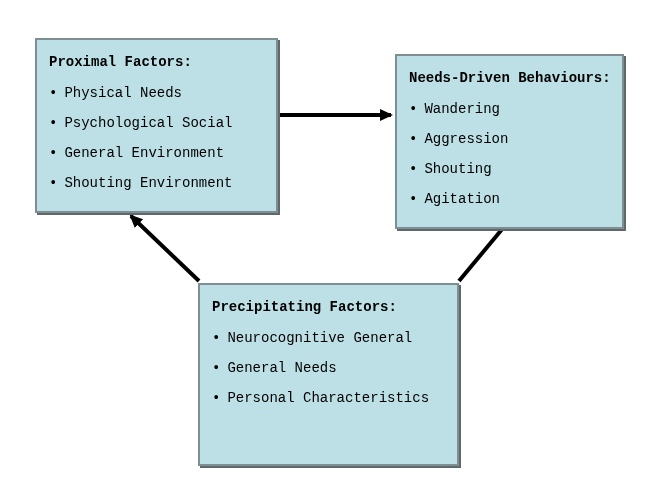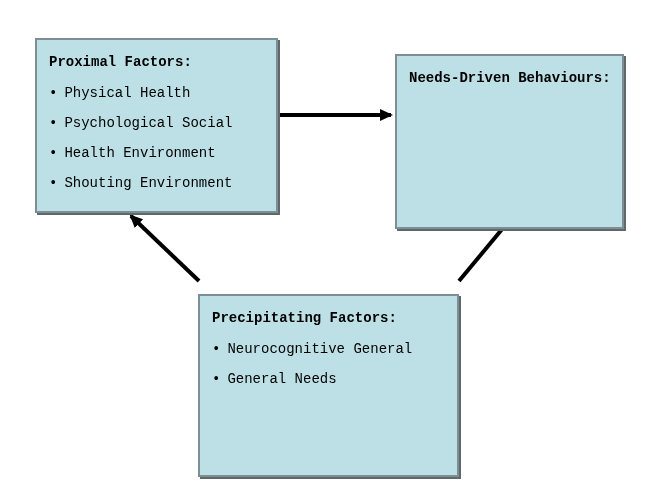--- a/index.html
+++ b/index.html
@@ -40,21 +40,21 @@
   }
   .box-needs {
     left: 395px;
     top: 38px;
     width: 229px;
     height: 175px;
     margin-top: 16px;
   }
   .box-precipitating {
     left: 198px;
-    top: 294px;
+    top: 283px;
     width: 261px;
     height: 183px;
   }
   .box-title {
     font-size: 14px;
     font-weight: bold;
     line-height: 16px;
     margin-top: 2px;
     white-space: nowrap;
   }
@@ -86,32 +86,39 @@
       </marker>
     </defs>
     <line x1="280" y1="115" x2="391" y2="115" stroke="#000000" stroke-width="4" marker-end="url(#arrowhead)"></line>
     <line x1="199" y1="281" x2="131" y2="216" stroke="#000000" stroke-width="4" marker-end="url(#arrowhead)"></line>
     <line x1="459" y1="281" x2="513" y2="216" stroke="#000000" stroke-width="4" marker-end="url(#arrowhead)"></line>
   </svg>
 
   <div class="box box-proximal">
     <div class="box-title">Proximal Factors:</div>
     <ul class="box-list">
-      <li><span class="bullet">•</span><span>Physical Health</span></li>
+      <li><span class="bullet">•</span><span>Physical Needs</span></li>
       <li><span class="bullet">•</span><span>Psychological Social</span></li>
-      <li><span class="bullet">•</span><span>Health Environment</span></li>
+      <li><span class="bullet">•</span><span>General Environment</span></li>
       <li><span class="bullet">•</span><span>Shouting Environment</span></li>
     </ul>
   </div>
 
   <div class="box box-needs">
     <div class="box-title">Needs-Driven Behaviours:</div>
+    <ul class="box-list">
+      <li><span class="bullet">•</span><span>Wandering</span></li>
+      <li><span class="bullet">•</span><span>Aggression</span></li>
+      <li><span class="bullet">•</span><span>Shouting</span></li>
+      <li><span class="bullet">•</span><span>Agitation</span></li>
+    </ul>
   </div>
 
   <div class="box box-precipitating">
     <div class="box-title">Precipitating Factors:</div>
     <ul class="box-list">
       <li><span class="bullet">•</span><span>Neurocognitive General</span></li>
       <li><span class="bullet">•</span><span>General Needs</span></li>
+      <li><span class="bullet">•</span><span>Personal Characteristics</span></li>
     </ul>
   </div>
 
 </div>
 
 </body></html>

